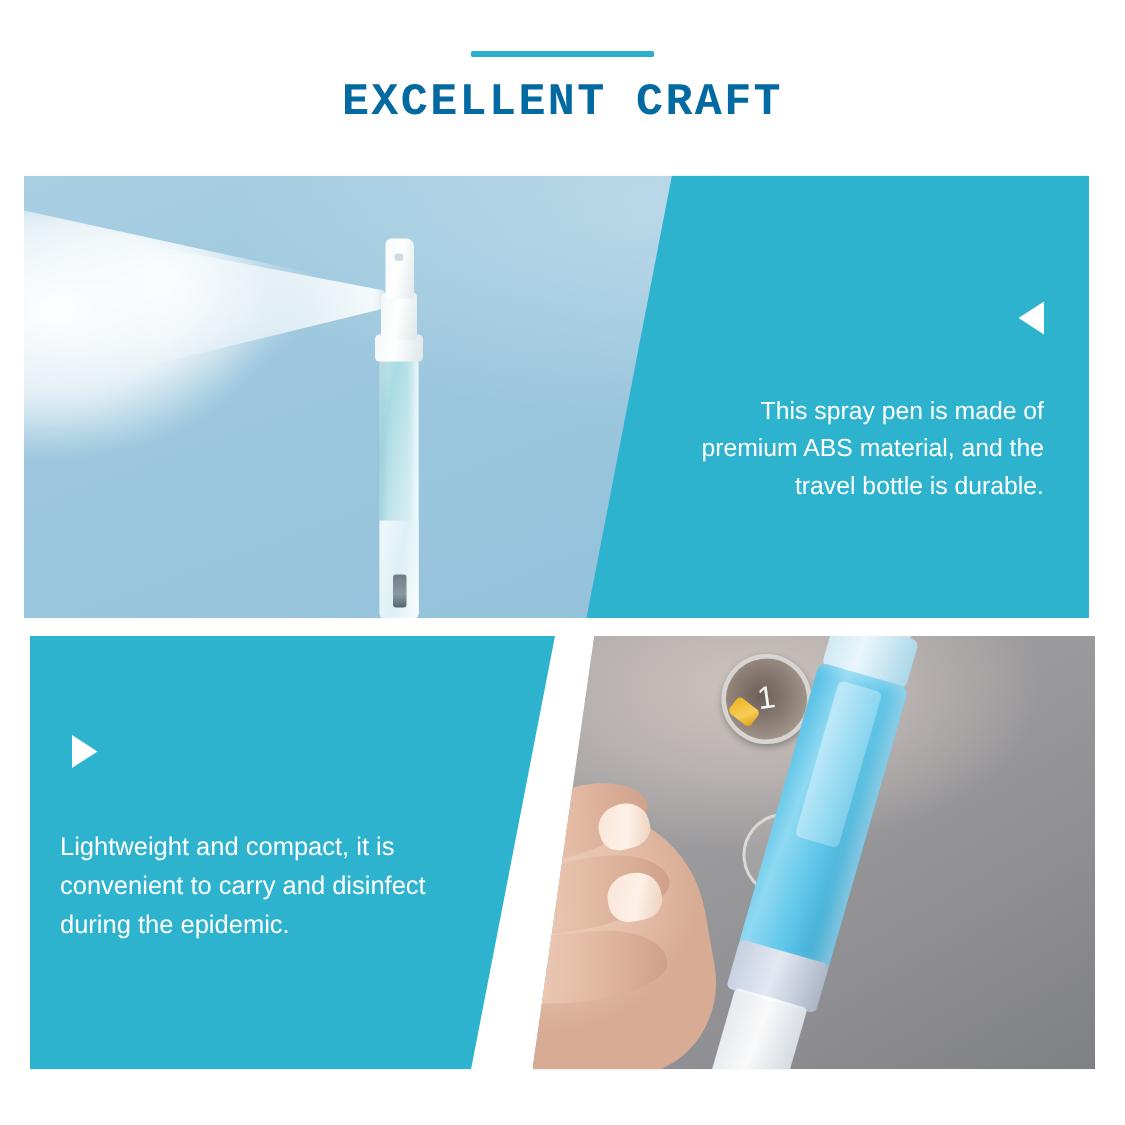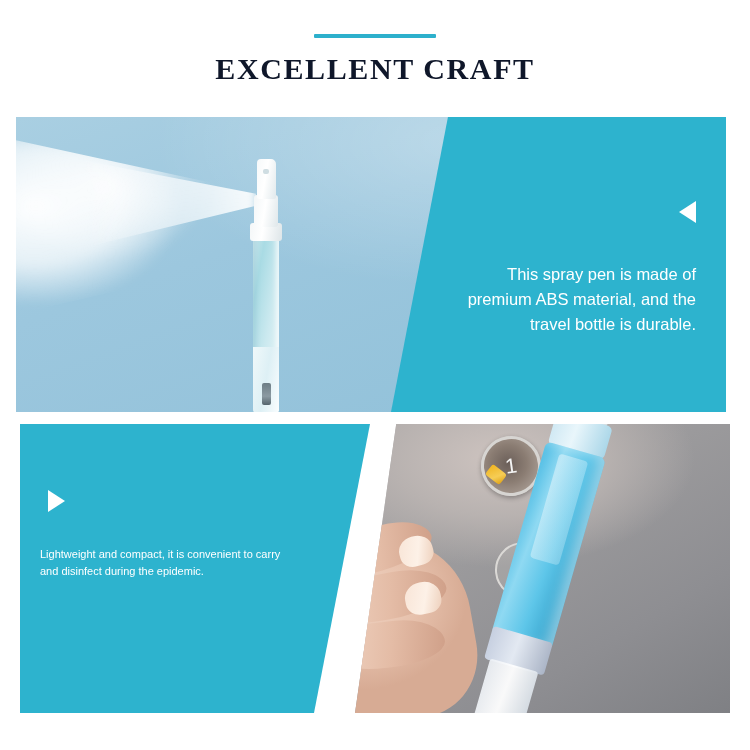--- a/index.html
+++ b/index.html
@@ -34,22 +34,22 @@
     height: 4px;
     background: #2DB0CC;
     margin: 34px auto 0 auto;
     border-radius: 1px;
   }
   .page-title {
     margin: 16px 0 0 0;
     font-size: 30px;
     font-weight: bold;
     letter-spacing: 1.6px;
-    color: #0f172a;
-    font-family: Liberation Serif, serif;
+    color: #0369a1;
+    font-family: Liberation Mono, monospace;
     line-height: 1;
   }
 
   
   .row-top {
     position: absolute;
     left: 16px;
     top: 117px;
     width: 710px;
     height: 295px;
@@ -196,21 +196,21 @@
     border-bottom: 11px solid transparent;
     border-left: 17px solid #ffffff;
   }
   .copy-left {
     position: absolute;
     left: 20px;
     top: 111px;
     width: 250px;
     text-align: left;
     color: #ffffff;
-    font-size: 11px;
+    font-size: 17px;
     line-height: 1.52;
     font-family: "Liberation Sans", sans-serif;
   }
 
   .panel-photo-bottom {
     position: absolute;
     right: 0;
     top: 0;
     width: 375px;
     height: 289px;

